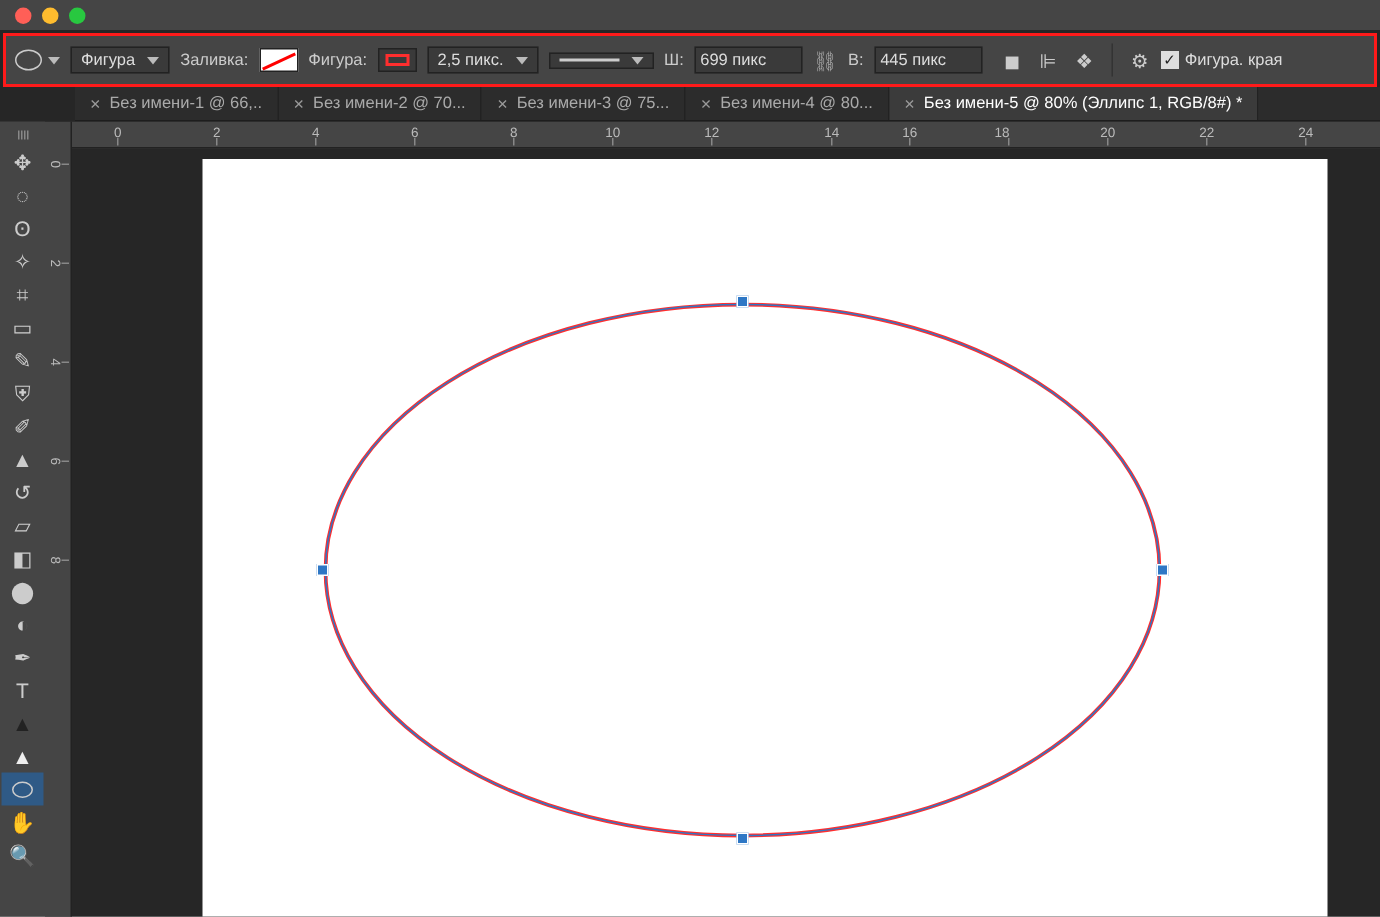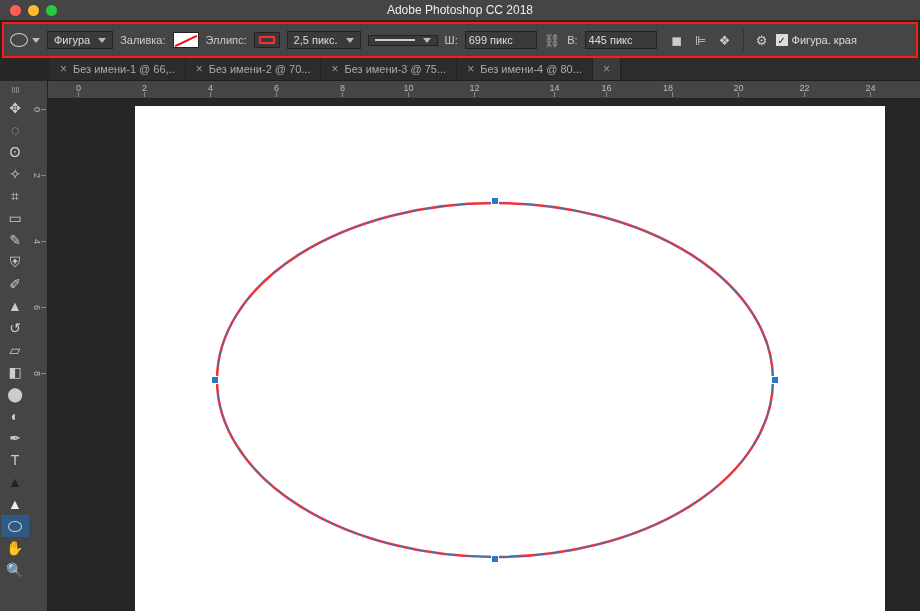--- a/index.html
+++ b/index.html
@@ -72,35 +72,34 @@
 </style>
 </head>
 <body>
 
 <div class="titlebar">
   <div class="traffic">
     <div class="tl r"></div>
     <div class="tl y"></div>
     <div class="tl g"></div>
   </div>
-  <div class="title">Adobe Photoshop CC 2018</div>
 </div>
 
 <div class="options">
   <div style="display:flex;align-items:center;gap:4px;">
     <div class="ell-icon"></div>
     <div class="tri"></div>
   </div>
   <div class="dd">
     <span>Фигура</span>
     <div class="tri"></div>
   </div>
   <span class="lbl">Заливка:</span>
   <div class="swatch slash"></div>
-  <span class="lbl">Эллипс:</span>
+  <span class="lbl">Фигура:</span>
   <div class="swatch red">
       <span></span>
     </div>
   <div class="dd">
     <span>2,5 пикс.</span>
     <div class="tri"></div>
   </div>
   <div class="dd">
     <div class="stroke-style">
         <span></span>
@@ -137,20 +136,21 @@
     <div class="tab">
       <span class="x">×</span>
       <span>Без имени-3 @ 75...</span>
     </div>
     <div class="tab">
       <span class="x">×</span>
       <span>Без имени-4 @ 80...</span>
     </div>
     <div class="tab active">
       <span class="x">×</span>
+      <span>Без имени-5 @ 80% (Эллипс 1, RGB/8#) *</span>
     </div>
   </div>
 
 <div class="workspace">
   <div class="toolbox">
     <div class="grip">
         <span></span>
         <span></span>
         <span></span>
         <span></span>

